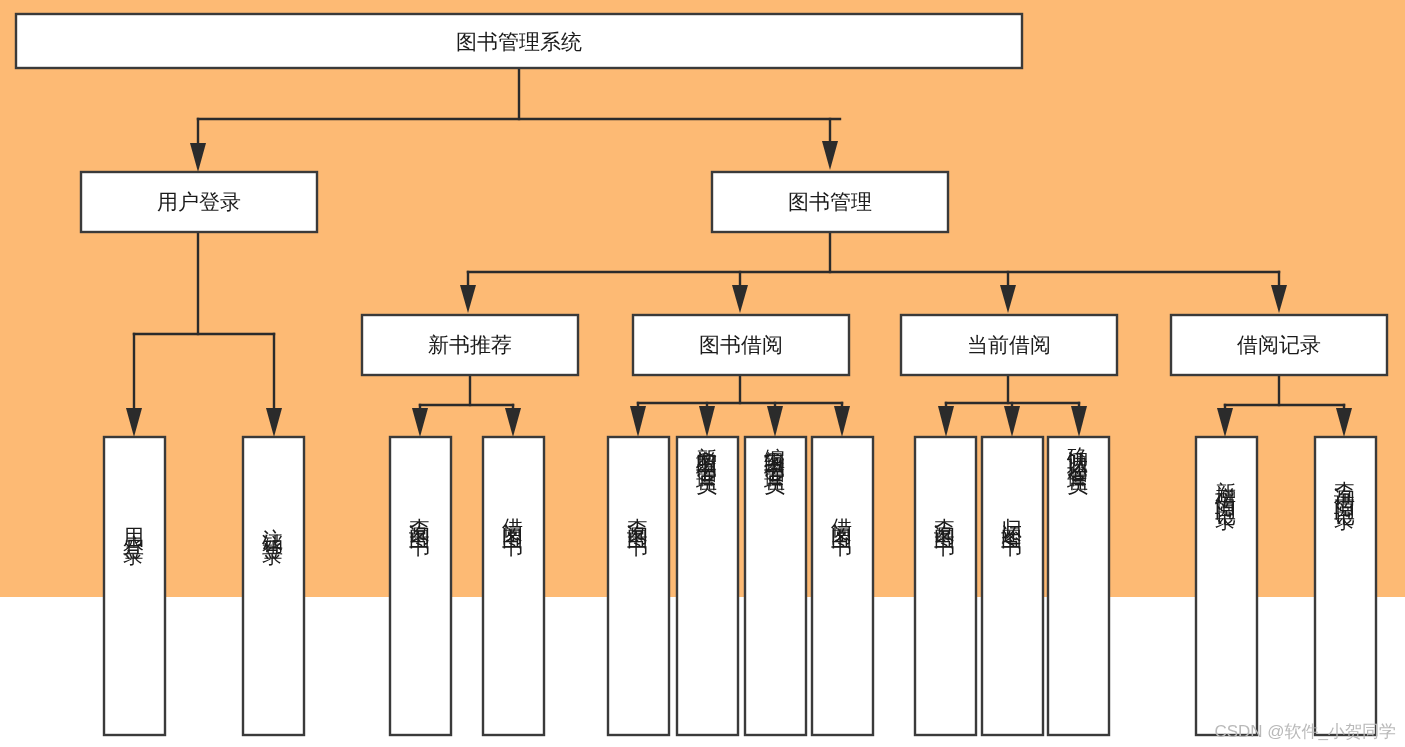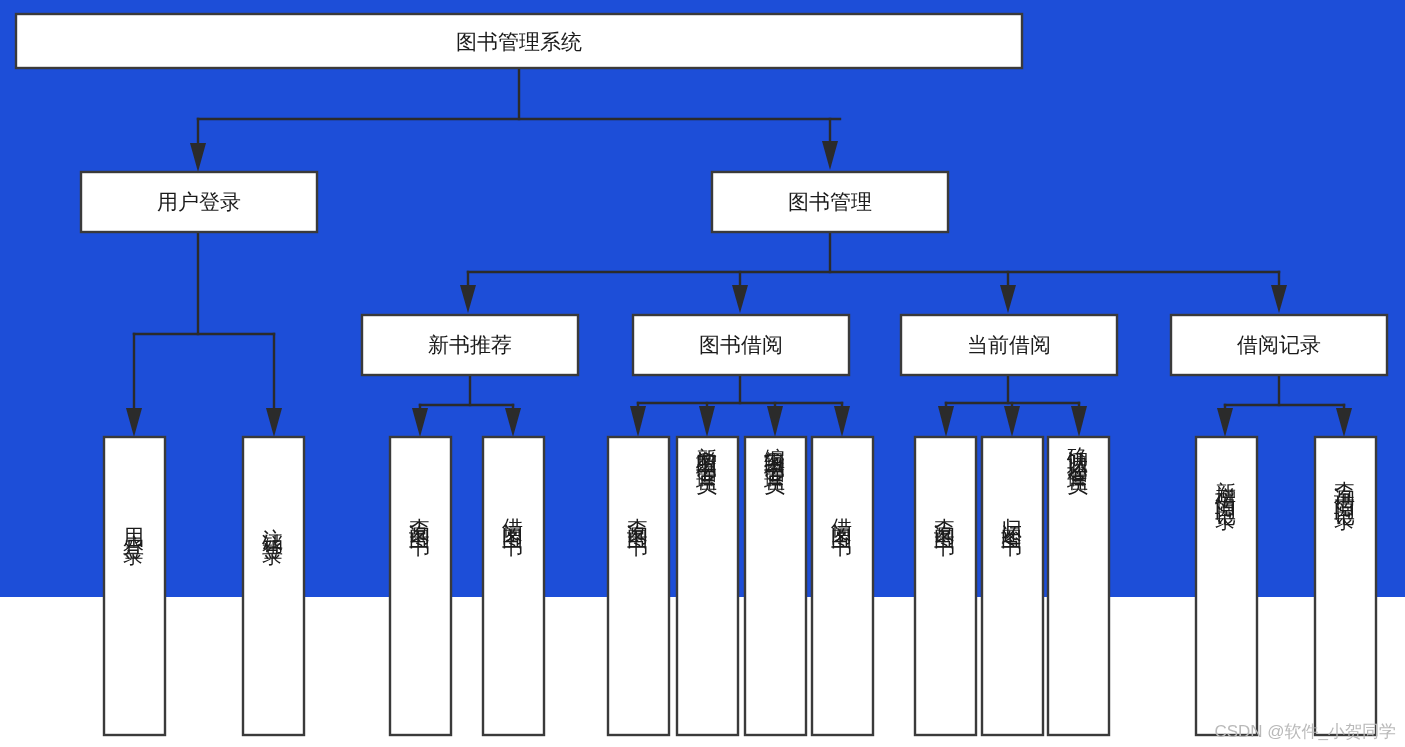--- a/index.html
+++ b/index.html
@@ -10,21 +10,21 @@
   body {
     width: 1405px;
     height: 747px;
     font-family: "Liberation Sans", "DejaVu Sans", sans-serif;
     overflow: hidden;
   }
   #diagram-root {
     position: relative;
     width: 1405px;
     height: 597px;
-    background: #1d4ed8;
+    background: #fdba74;
   }
   svg#flowchart {
     position: absolute;
     top: 0;
     left: 0;
     width: 1405px;
     height: 747px;
     display: block;
   }
   .box-rect {

